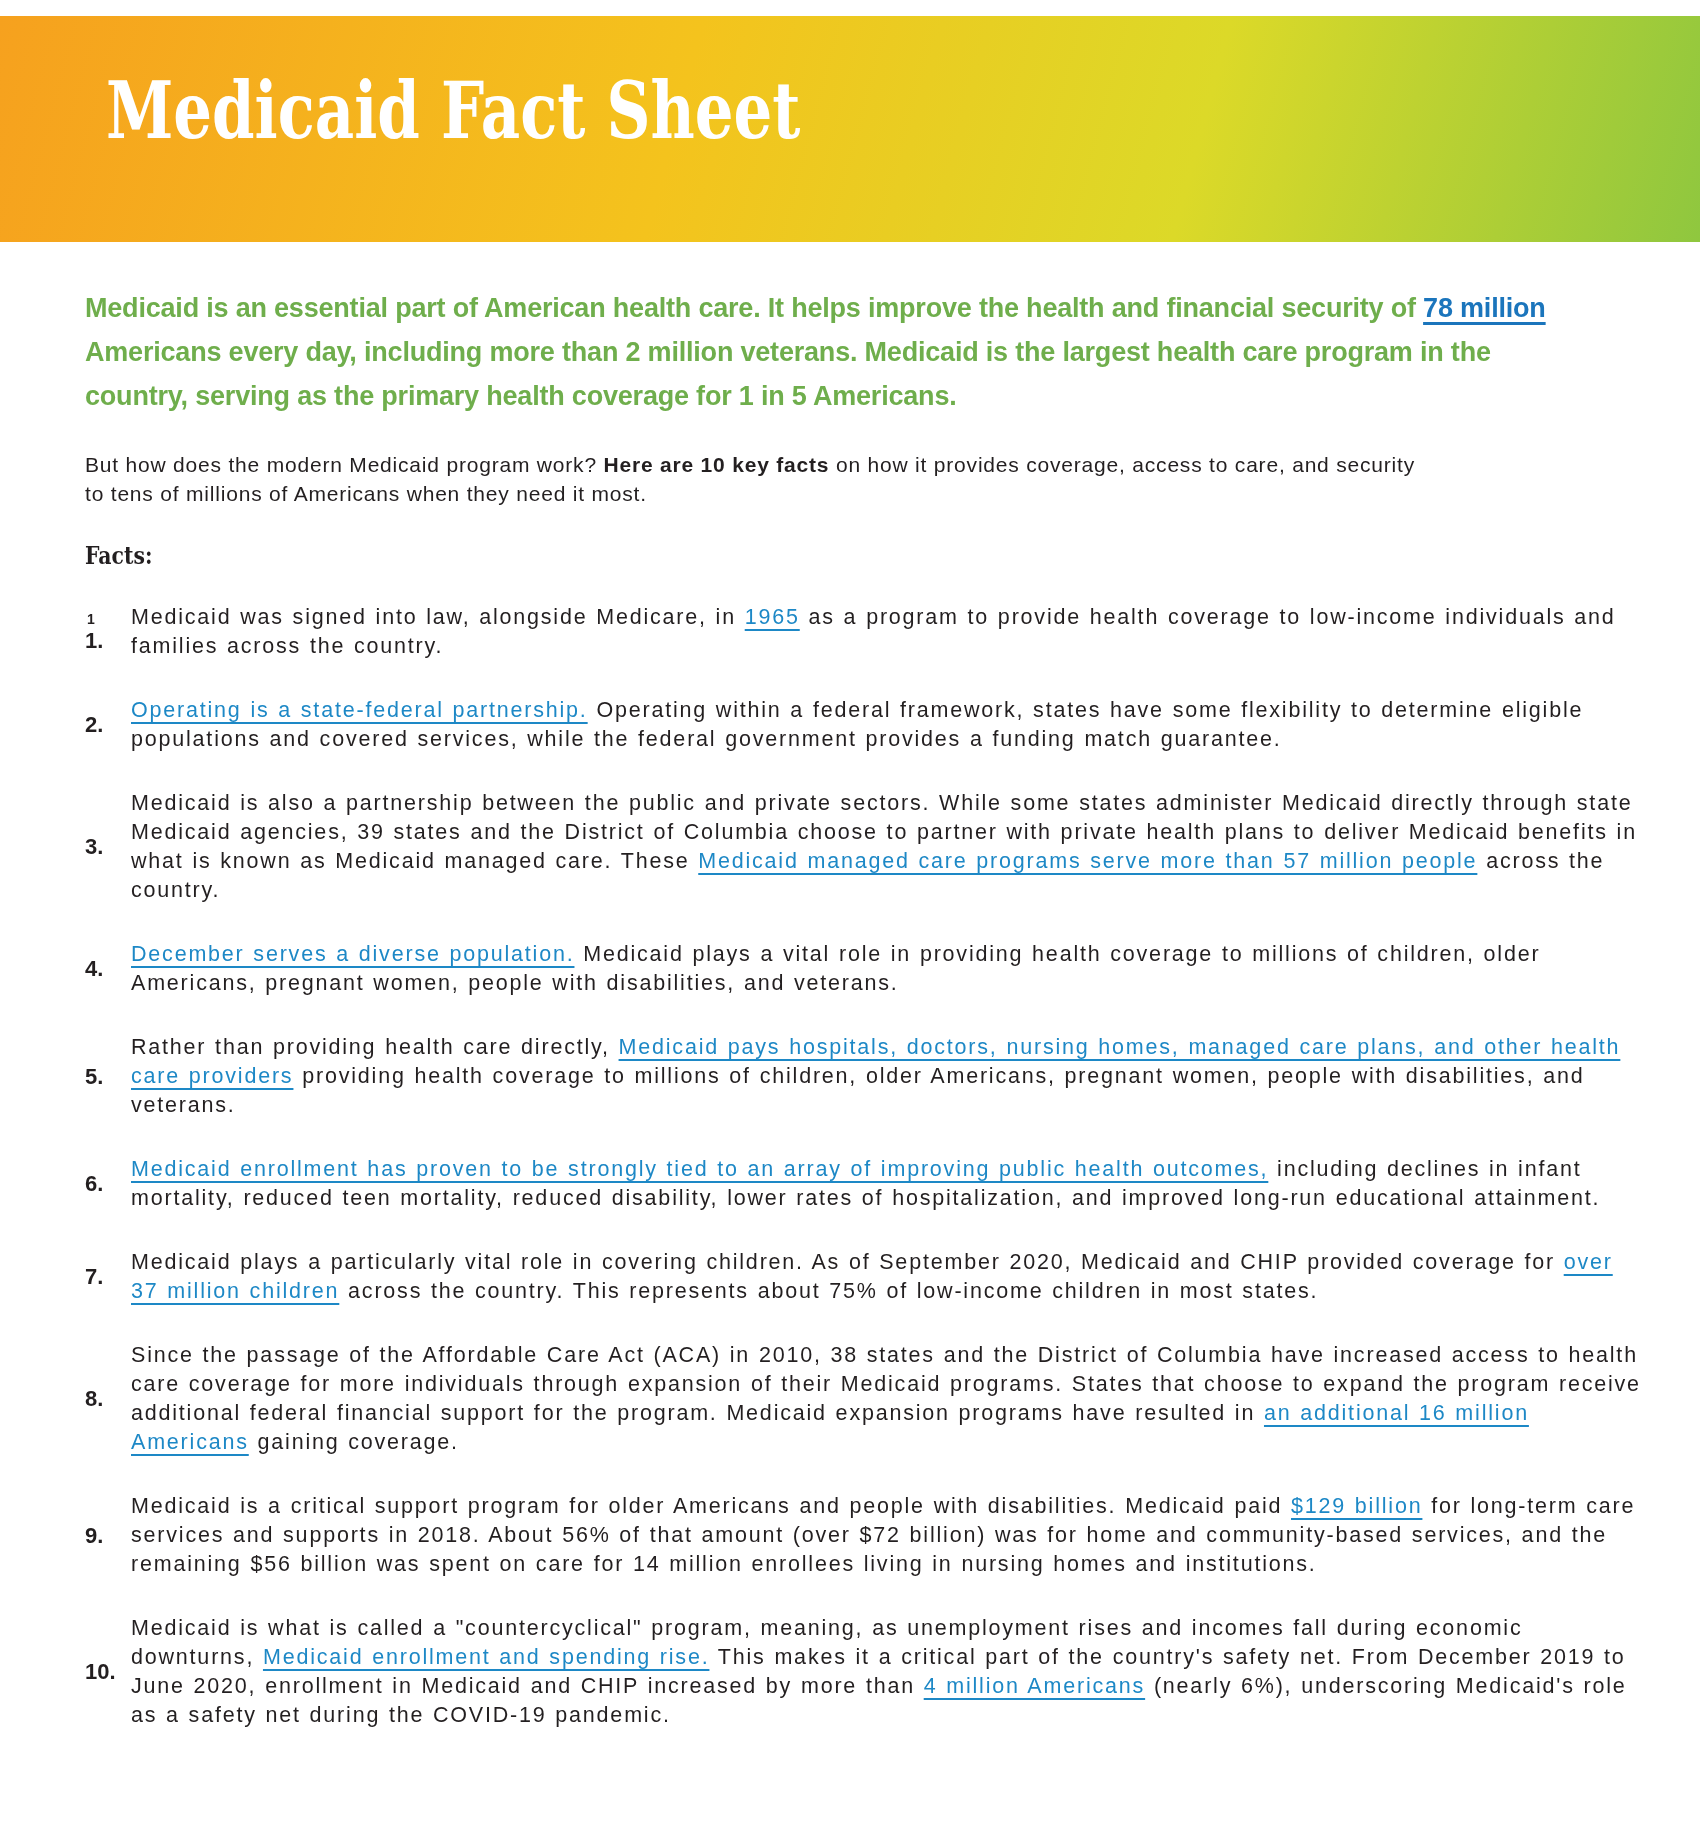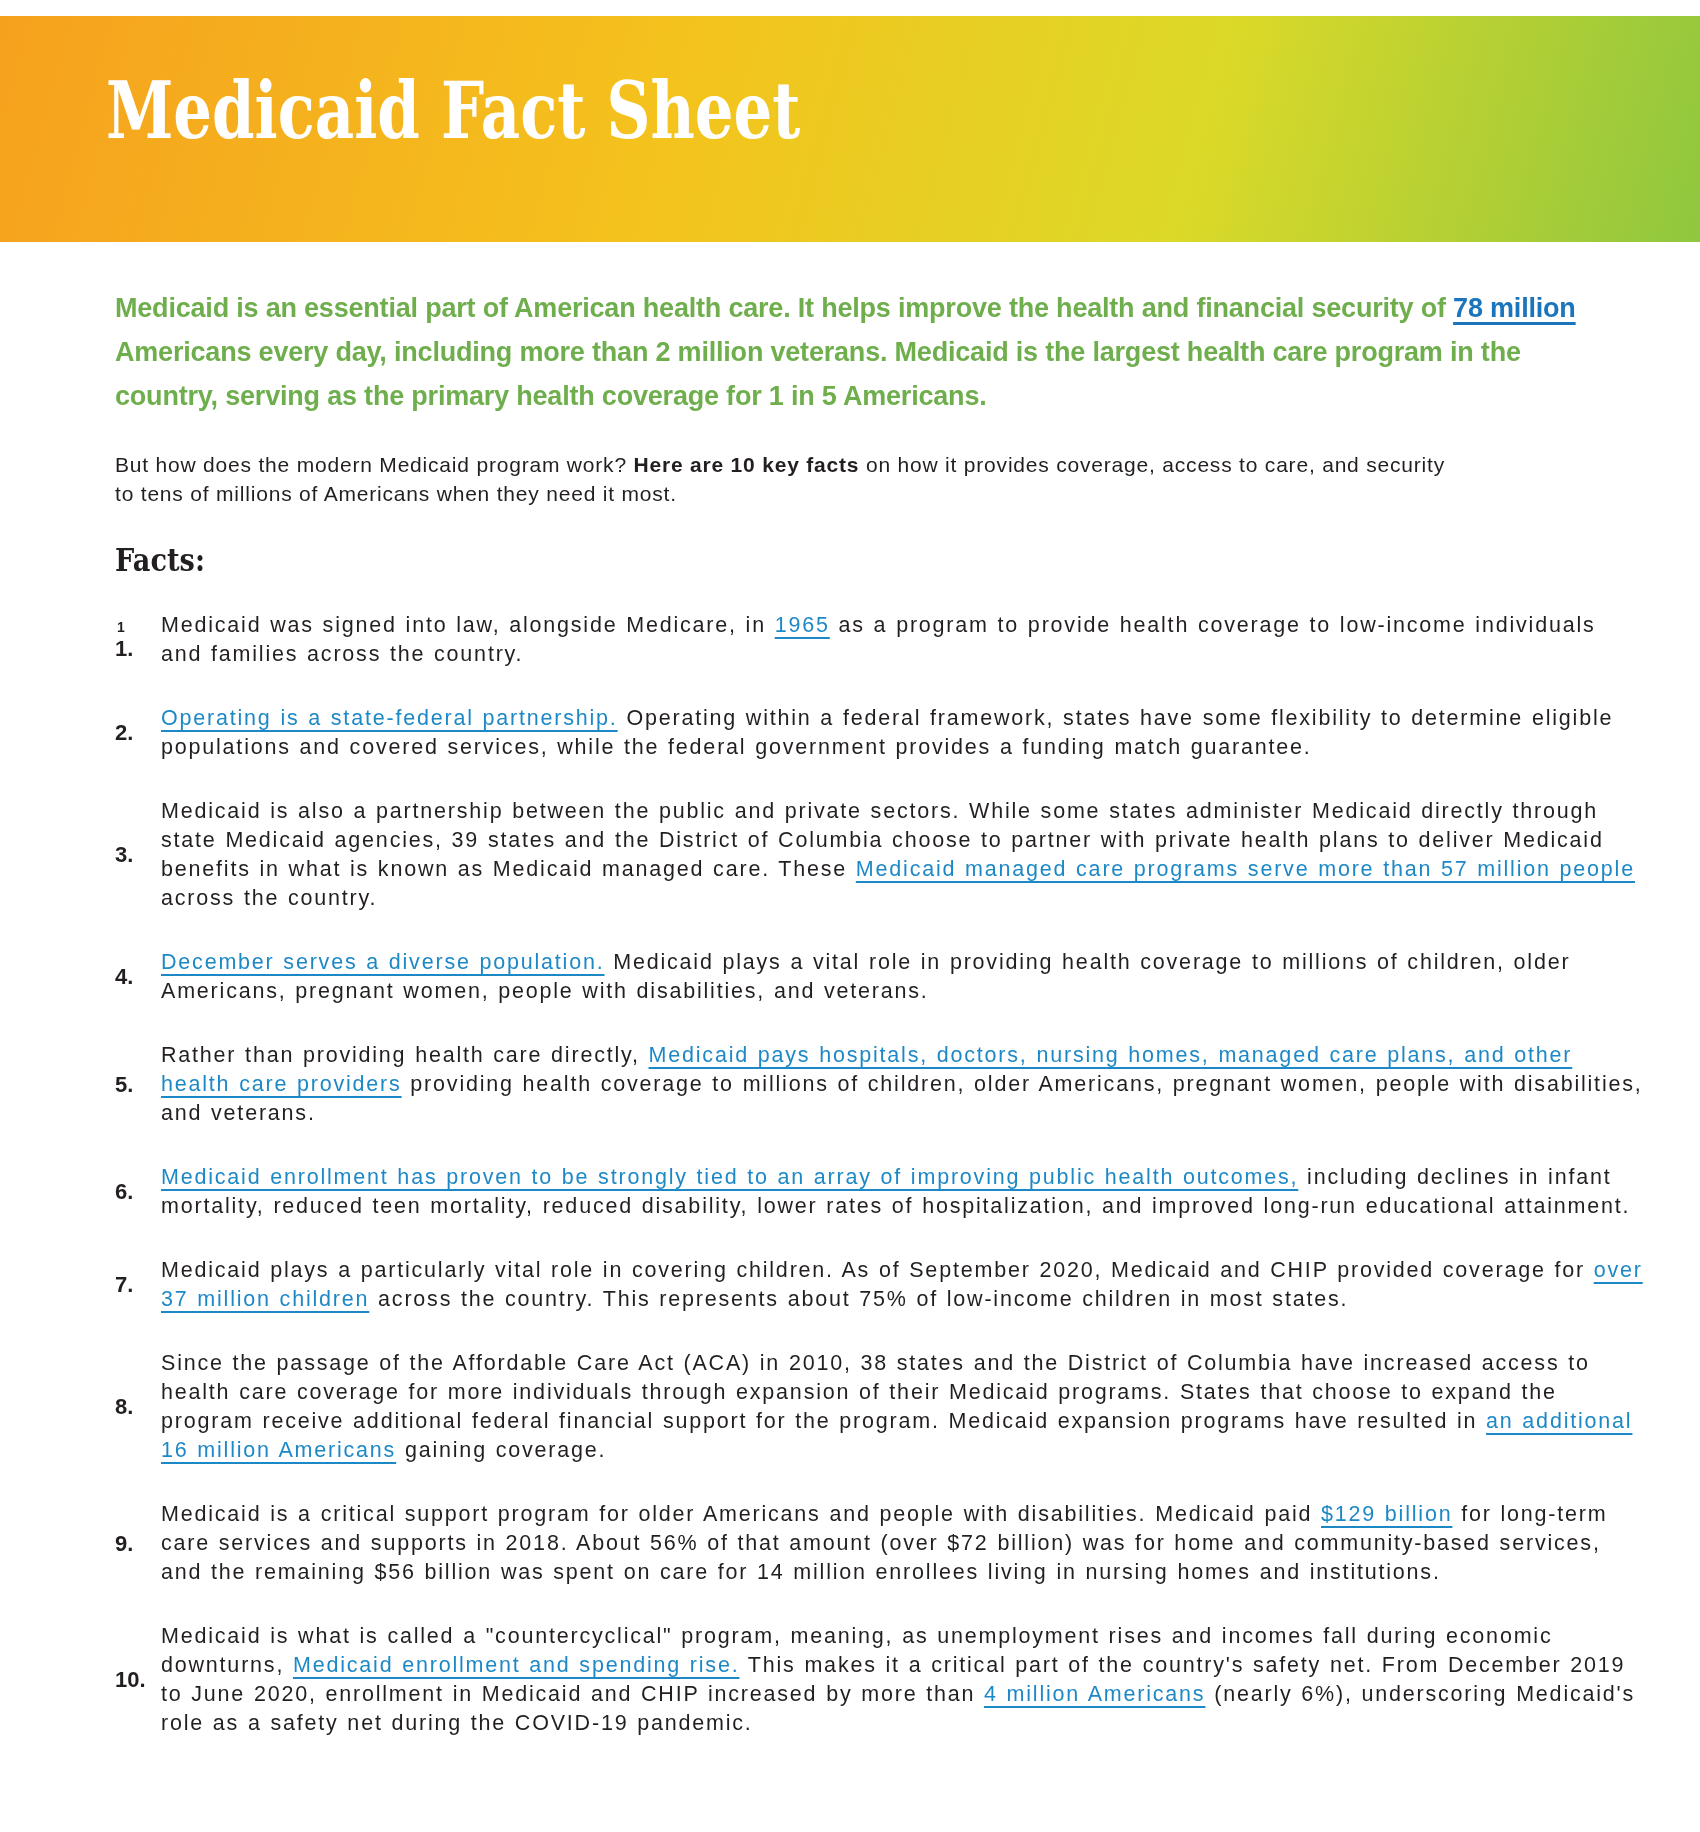--- a/index.html
+++ b/index.html
@@ -41,21 +41,20 @@
     transform:scaleX(0.78);
     transform-origin:left center;
     font-family:"DejaVu Serif", serif;
     font-weight:bold;
     color:var(--title-white);
     letter-spacing:0px;
     white-space:nowrap;
   }
   .content{
     padding:0 55px 40px 85px;
-    margin-left:30px;
   }
   .intro{
     margin:44px 0 0 0;
     max-width:1500px;
     font-size:27px;
     font-weight:bold;
     line-height:44px;
     letter-spacing:-0.2px;
     color:var(--intro-green);
   }
@@ -67,21 +66,21 @@
   }
   .lead{
     margin:32px 0 0 0;
     max-width:1330px;
     font-size:21px;
     line-height:29px;
     letter-spacing:0.8px;
   }
   .facts-heading{
     margin:36px 0 0 0;
-    font-size:32px;
+    font-size:24px;
     line-height:1;
   }
   .facts-heading .heading-inner{
     display:inline-block;
     transform:scaleX(0.85);
     transform-origin:left center;
     font-family:"DejaVu Serif", serif;
     font-weight:bold;
     color:var(--body-text);
   }

